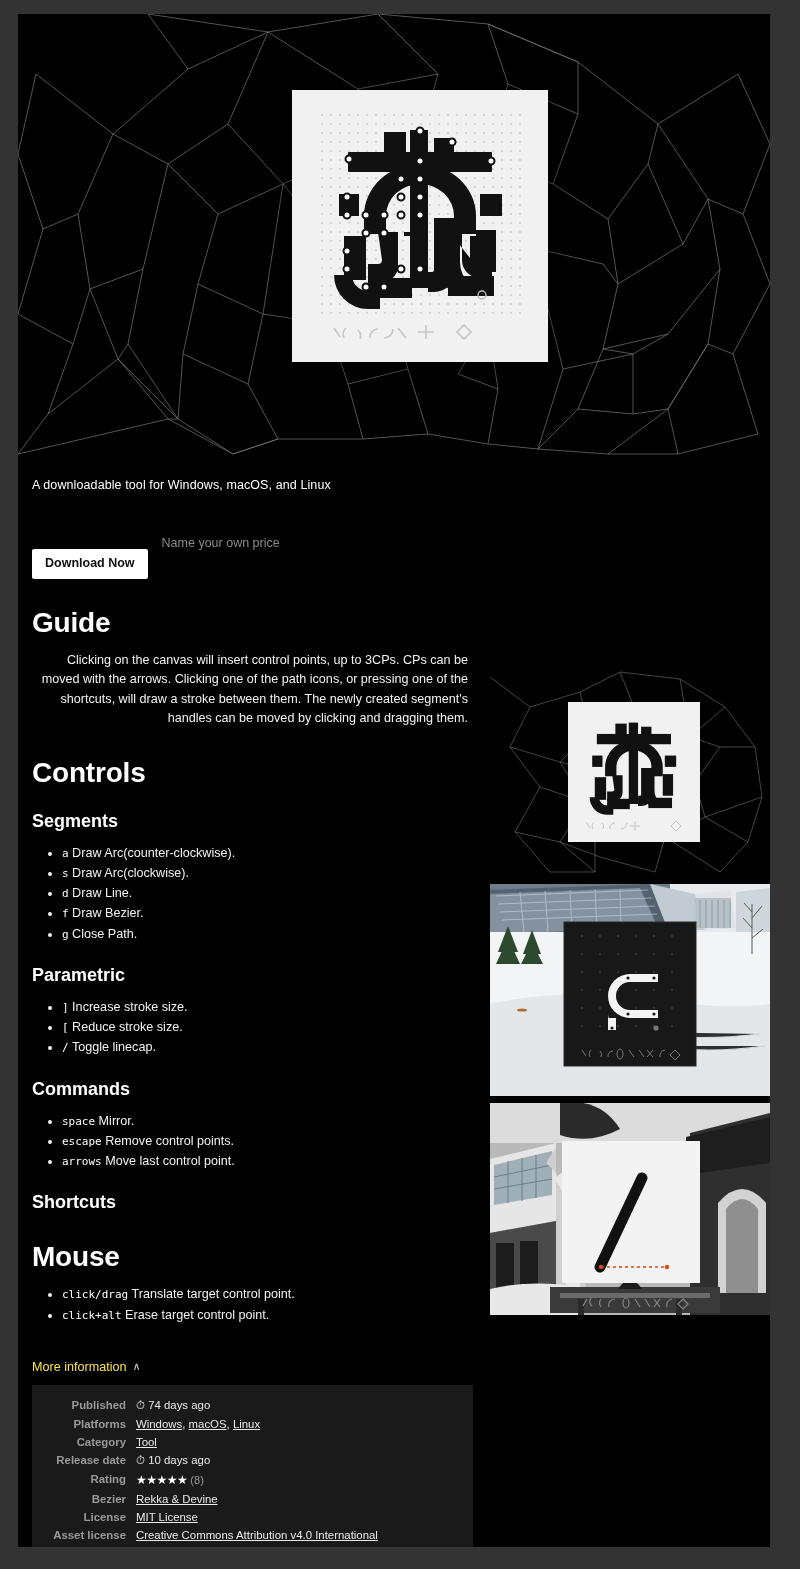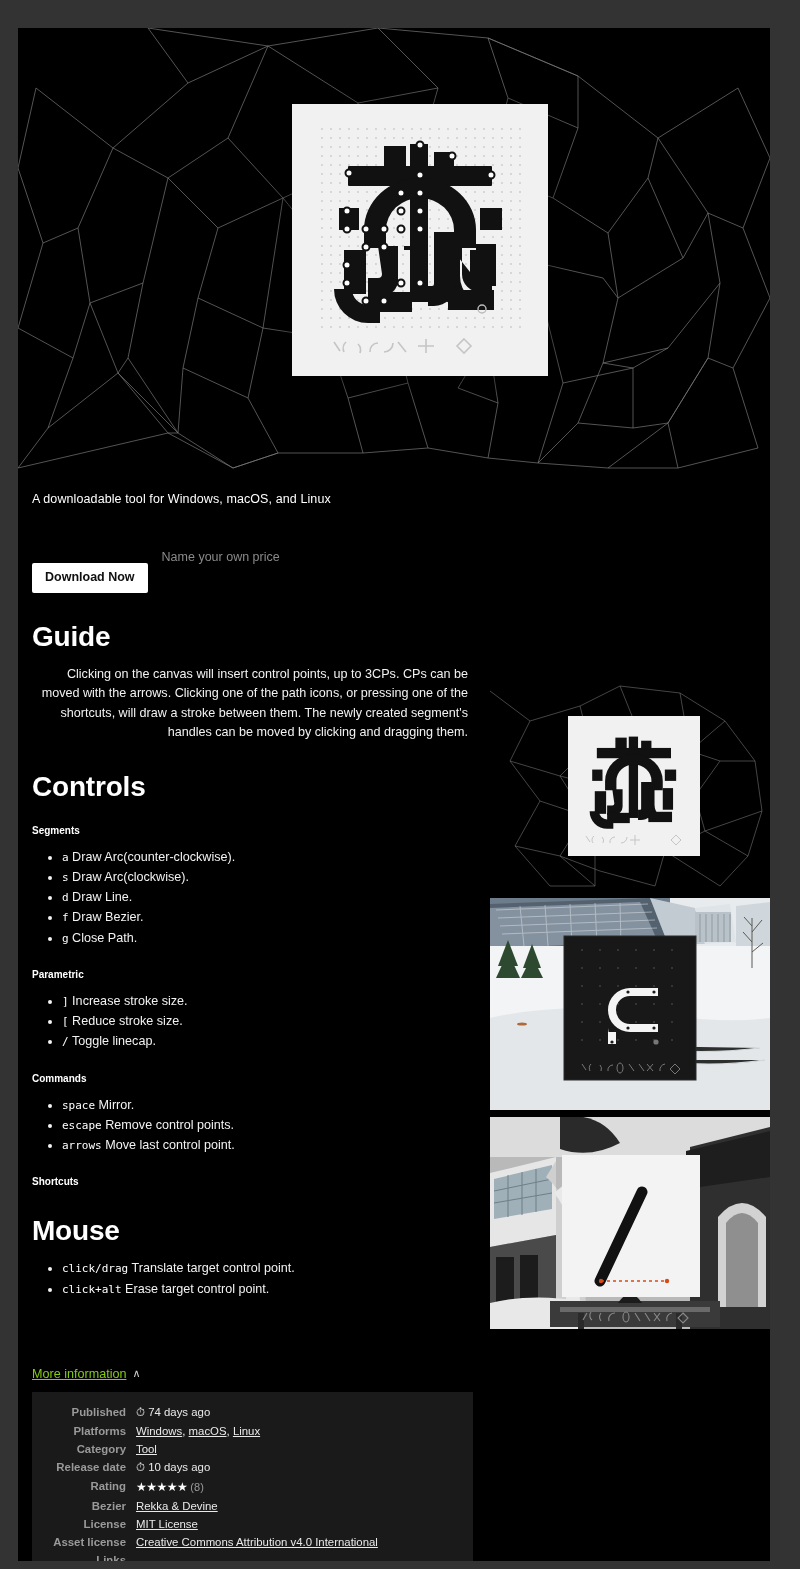--- a/index.html
+++ b/index.html
@@ -4,21 +4,21 @@
 <style>
   * { box-sizing: border-box; margin: 0; padding: 0; }
   html, body {
     width: 800px; height: 1569px;
     background: #333333;
     font-family: "Liberation Sans", sans-serif;
     overflow: hidden;
   }
   .page {
     position: absolute;
-    left: 18px; top: 28px;
+    left: 18px; top: 14px;
     width: 752px; height: 1533px;
     background: #000000;
     color: #ffffff;
     overflow: hidden;
   }
 
   
   .hero {
     position: relative;
     width: 752px; height: 446px;
@@ -58,21 +58,21 @@
 
   .cols { display: flex; align-items: flex-start; padding: 0; }
   .left-col { width: 472px; padding: 0 22px 0 14px; }
   .right-col { width: 280px; padding-top: 88px; }
 
   h1.sec {
     font-size: 28px; font-weight: 700; color: #fff;
     margin: 28px 0 0 0; letter-spacing: -.2px;
   }
   h2.sub {
-    font-size: 10px; font-weight: 700; color: #fff;
+    font-size: 18px; font-weight: 700; color: #fff;
     margin: 22px 0 0 0;
   }
   p.para {
     font-size: 12.6px; line-height: 1.55; color: #f2f2f2;
     margin: 12px 0 0 0;
     text-align: right;
   }
   ul.keys { list-style: disc; margin: 12px 0 0 0; padding-left: 30px; }
   ul.keys li {
     font-size: 12.6px; line-height: 1.45; color: #f2f2f2;
@@ -87,21 +87,21 @@
   .shot { width: 280px; display: block; background: #000; overflow: hidden; }
   .shot + .shot { margin-top: 3px; }
 
   
   .moreinfo {
     margin: 34px 0 0 14px;
     display: flex; align-items: center; gap: 6px;
     font-size: 12.6px;
   }
   .moreinfo .lnk {
-    color: #84cc16; text-decoration: underline; cursor: pointer;
+    color: #fde047; cursor: pointer;
   }
   .caret { color: #cfcfcf; font-size: 11px; line-height: 1; }
 
   .metapanel {
     margin: 11px 0 0 14px;
     width: 441px;
     background: #1a1a1a;
     padding: 11px 14px 13px 0;
   }
   table.meta { border-collapse: collapse; width: 100%; }

